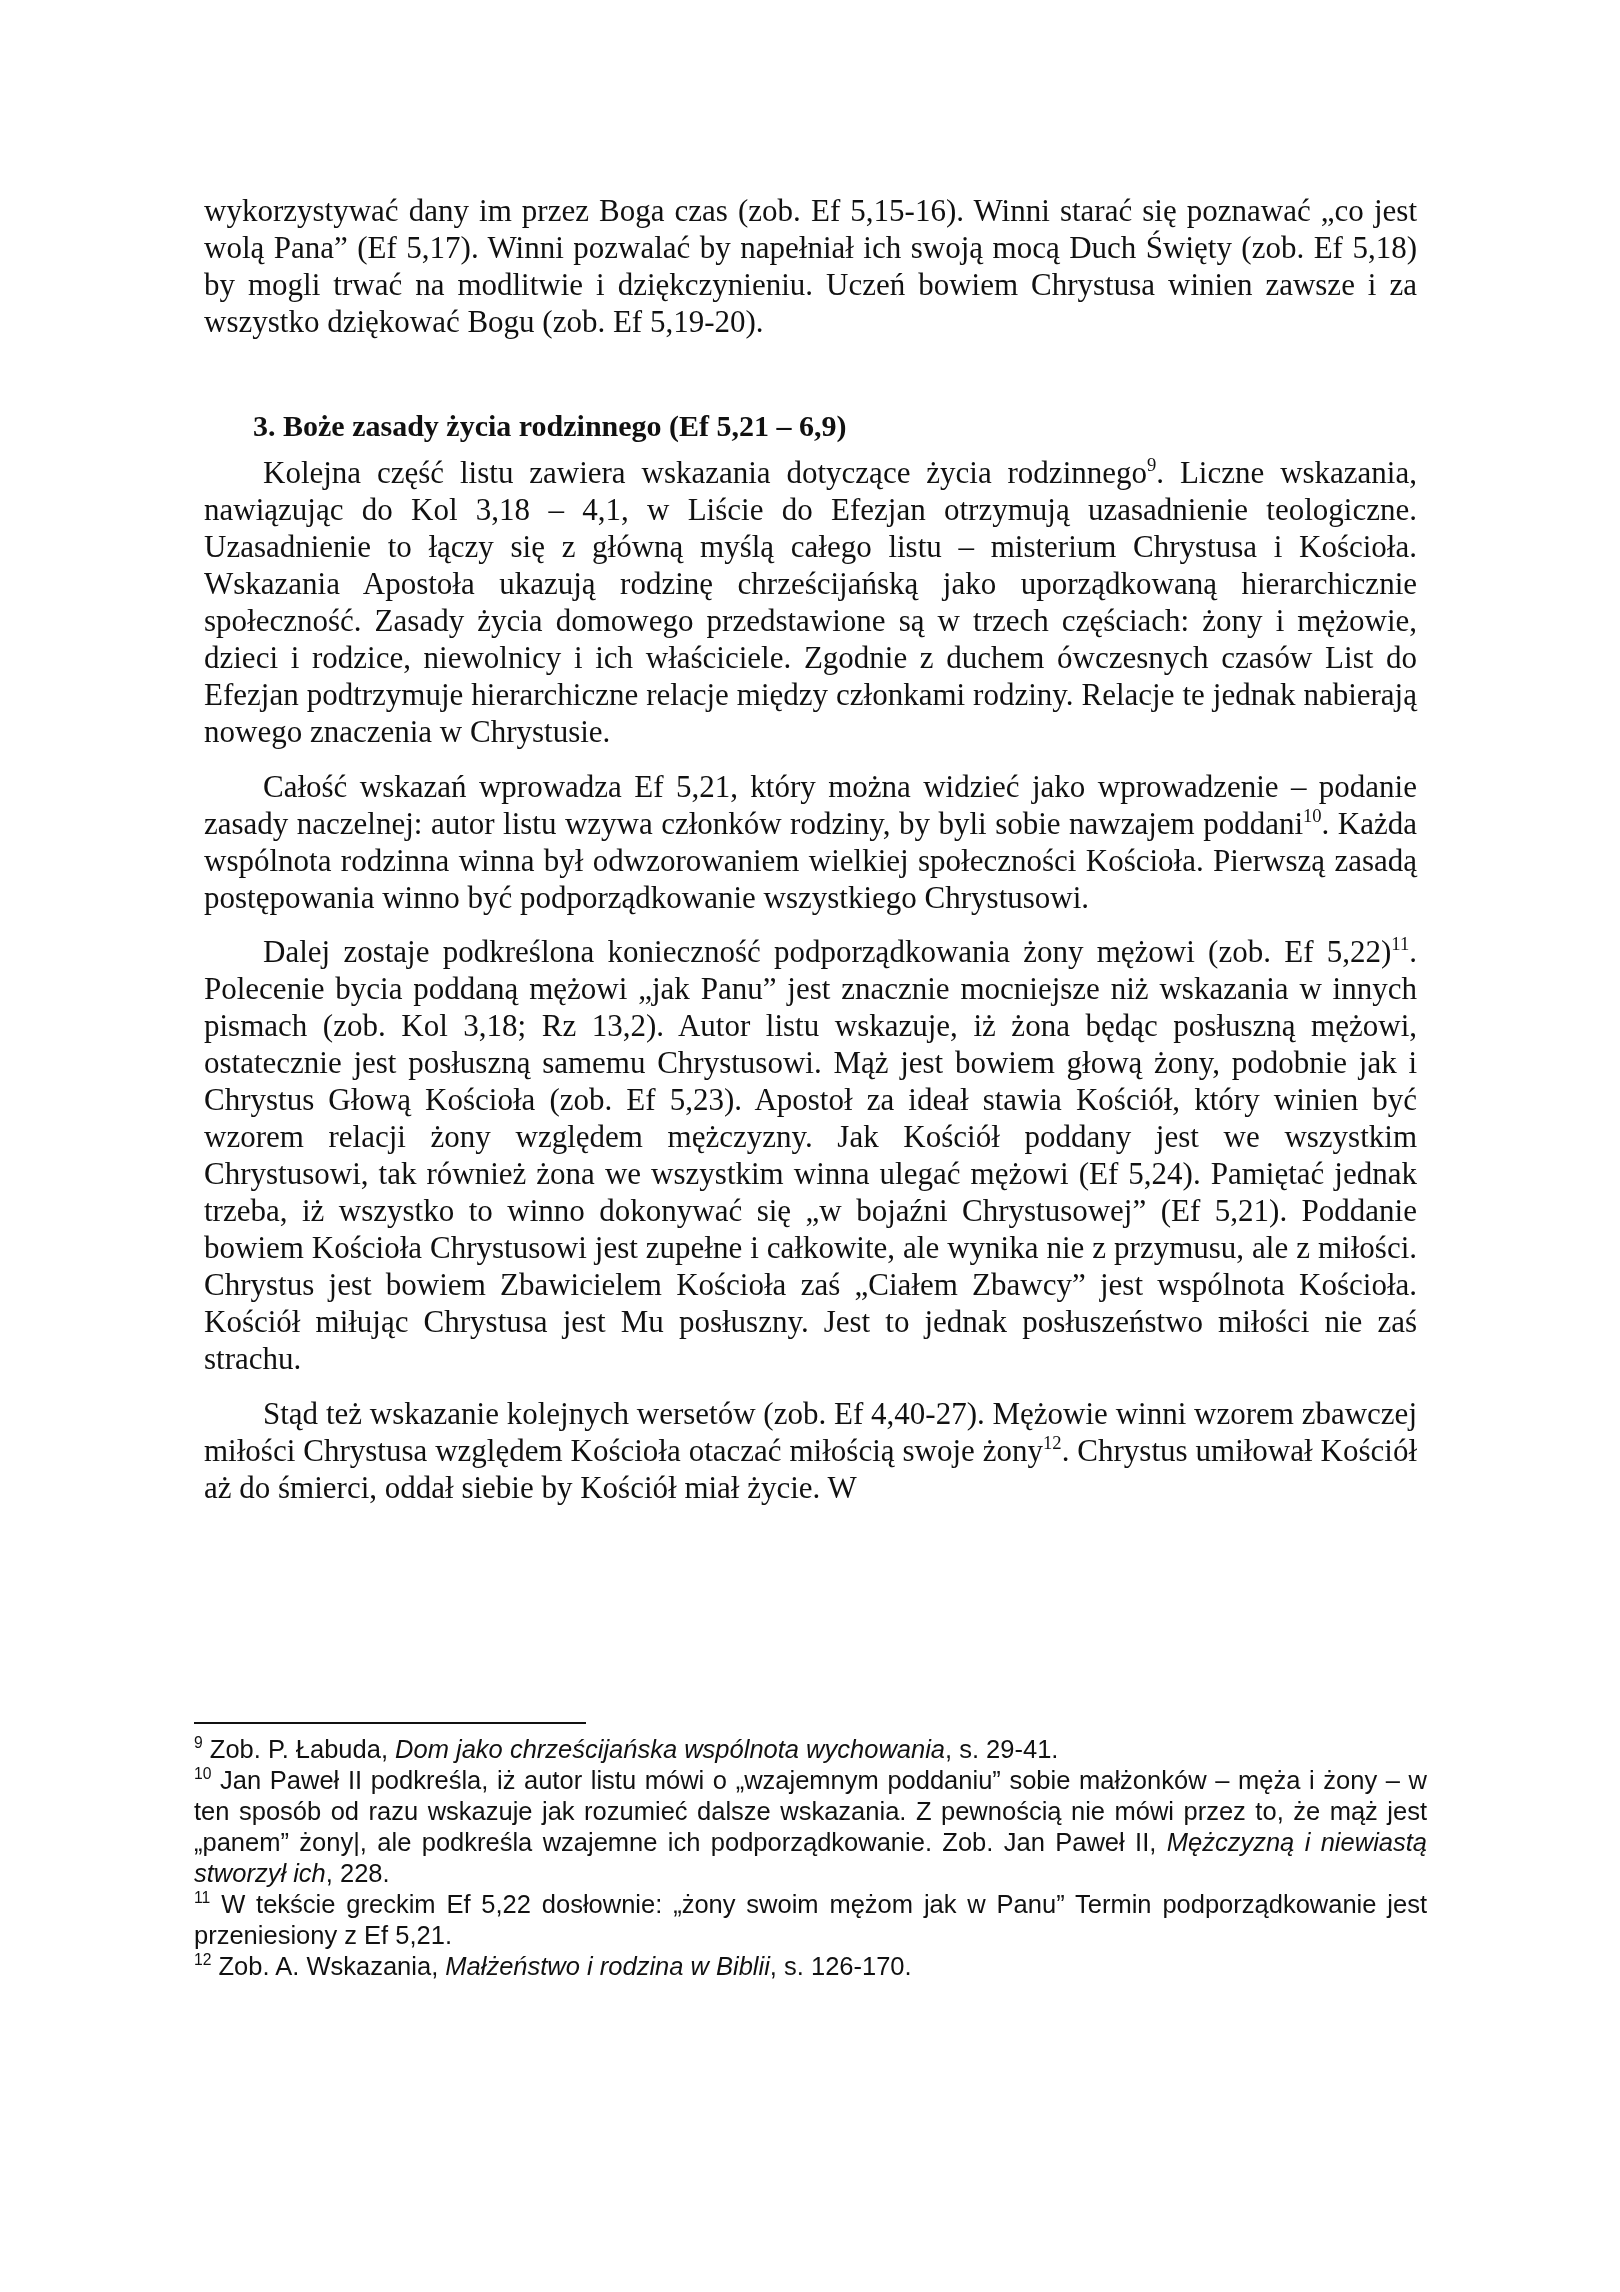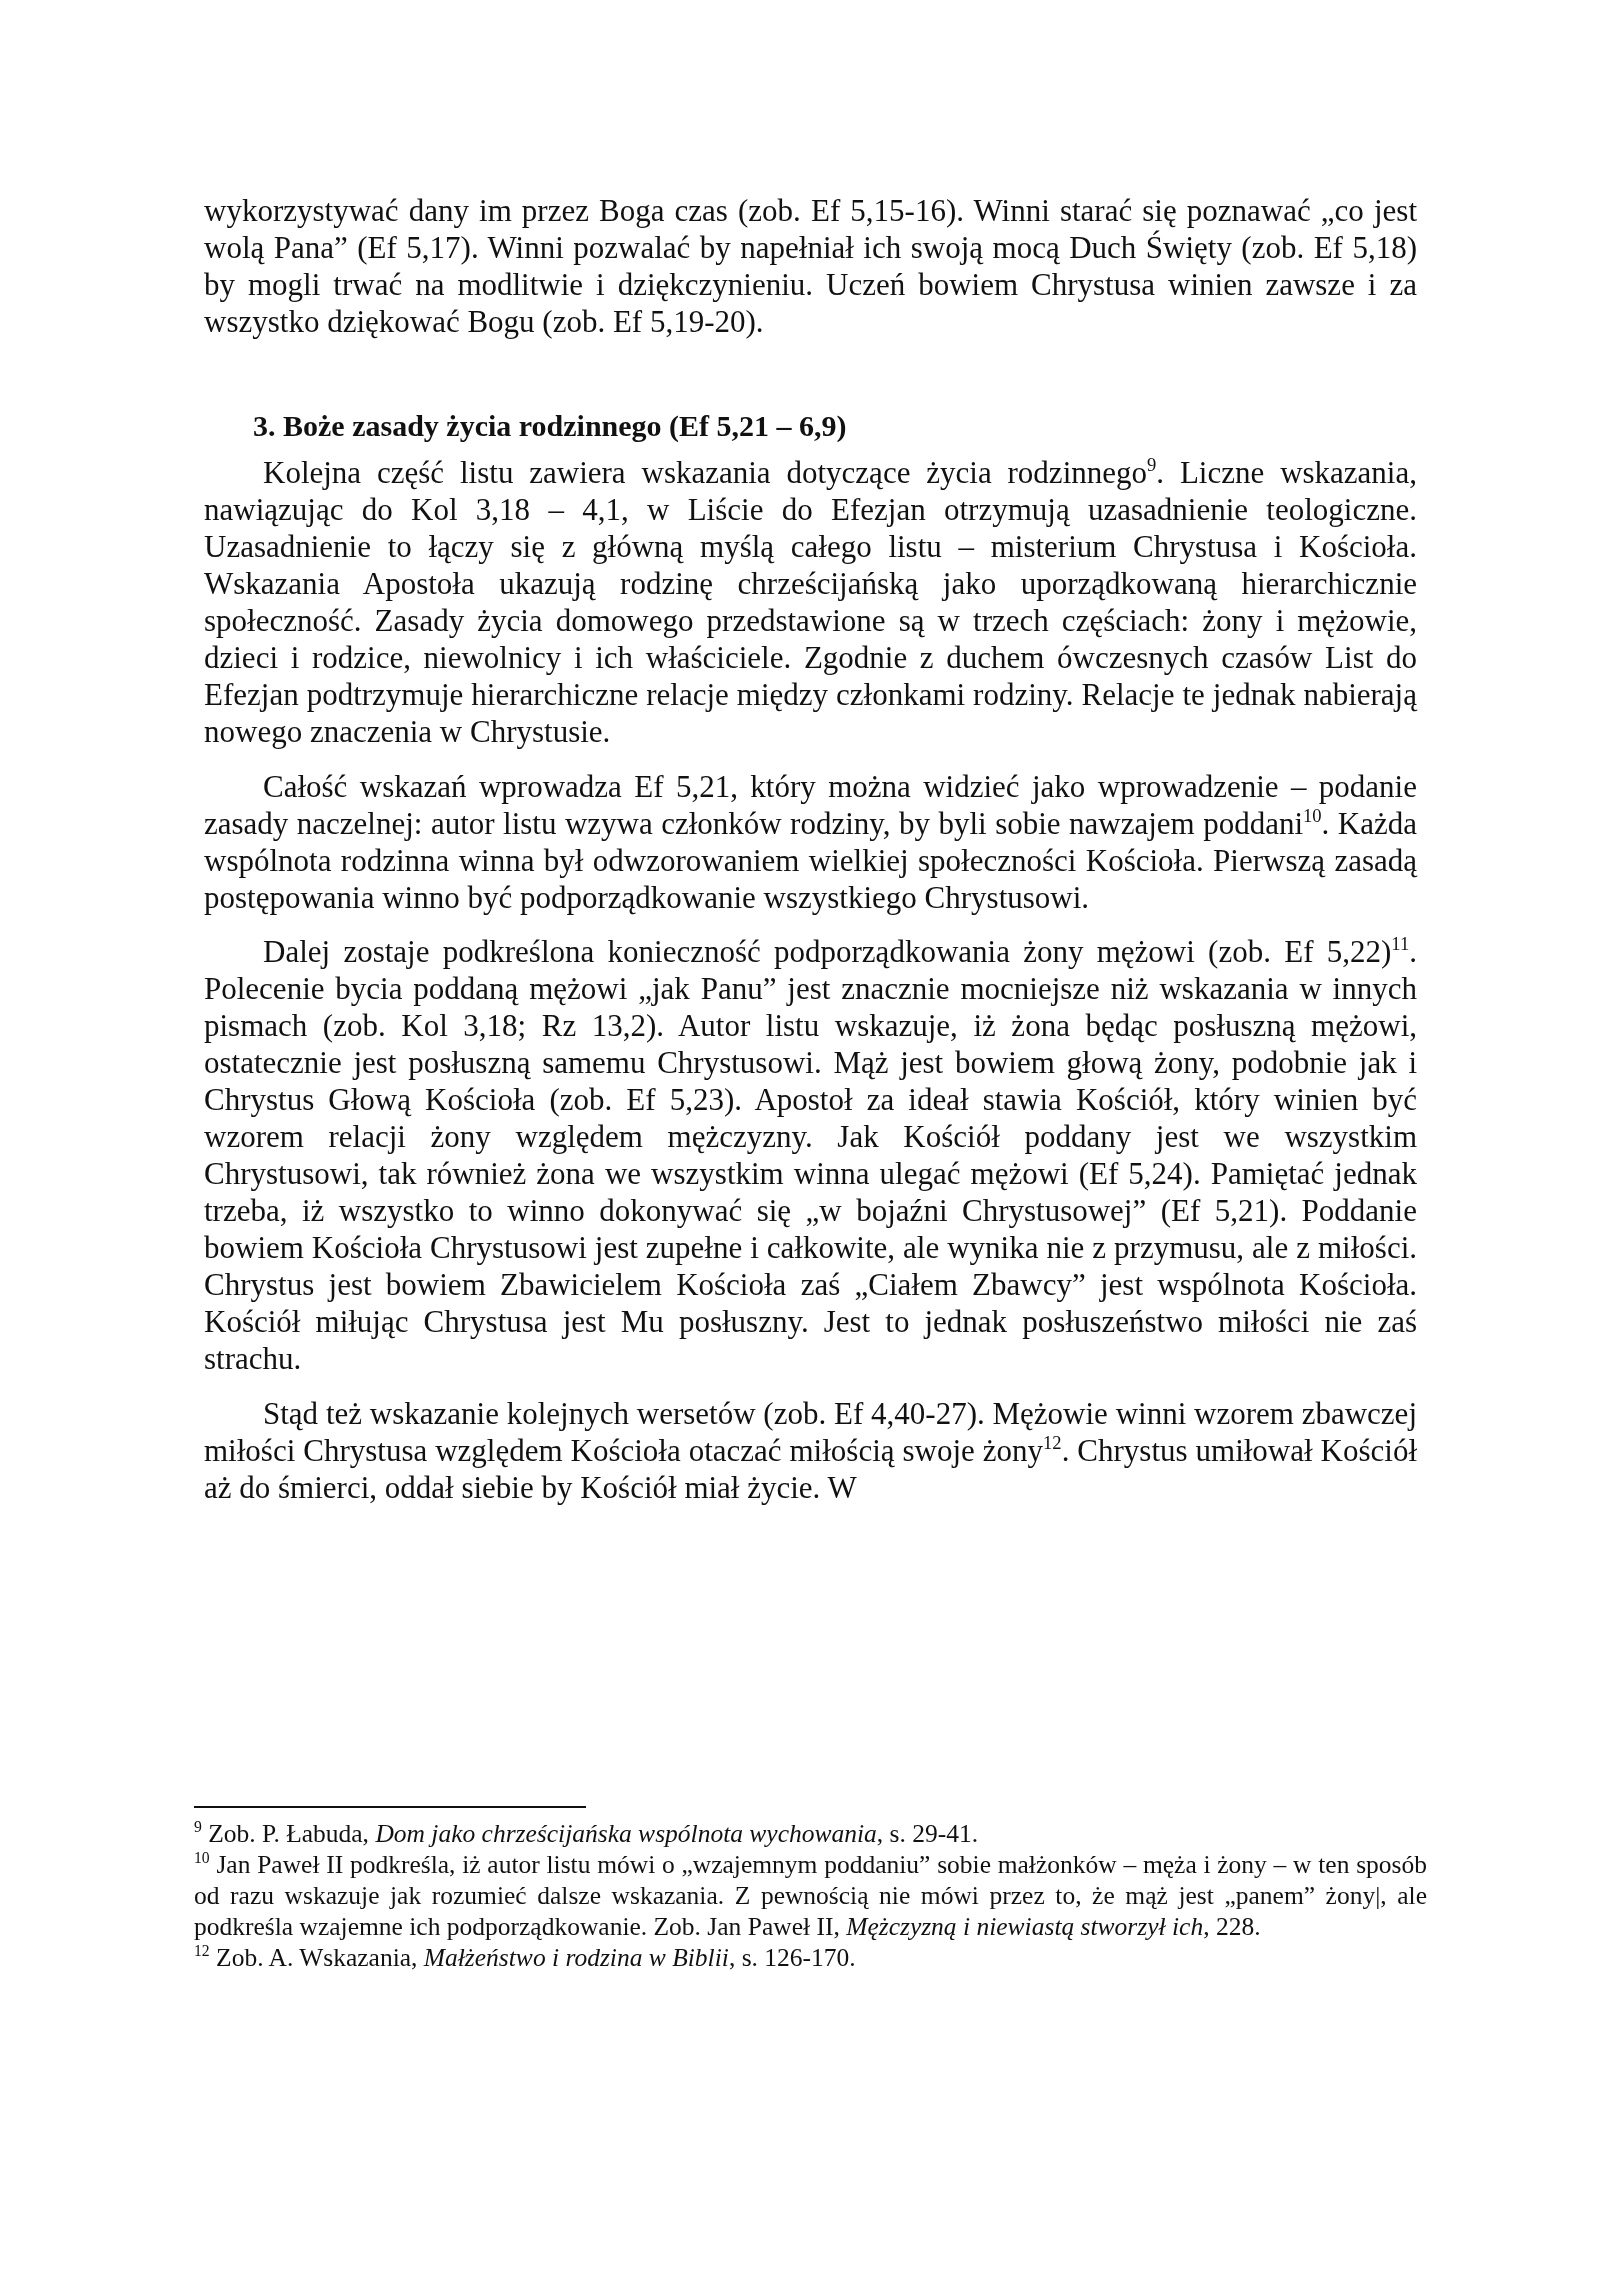--- a/index.html
+++ b/index.html
@@ -3,21 +3,21 @@
 <meta charset="utf-8">
 <style>
   html, body { margin: 0; padding: 0; background: #ffffff; }
   body { width: 1620px; height: 2293px; position: relative; overflow: hidden; color: #111; }
   .page { position: absolute; left: 194px; top: 182px; width: 1233px; font-family: "Liberation Serif", serif; }
   .p { font-size: 31px; line-height: 37px; text-align: justify; margin: 10px; }
   .indent { text-indent: 59px; }
   .gap { margin-top: 17.6px; }
   .heading { font-size: 30px; line-height: 37px; font-weight: bold; margin: 67px 0 5.9px 59px; }
   sup { font-size: 18.6px; line-height: 0; vertical-align: 11.8px; }
-  .notes { position: absolute; left: 194px; top: 1806px; width: 1233px; font-family: Liberation Serif, serif; }
+  .notes { position: absolute; left: 194px; top: 1722px; width: 1233px; font-family: Liberation Sans, sans-serif; }
   .rule { width: 392px; height: 0; border-top: 2px solid #111; margin-bottom: 9.8px; }
   .fn { font-size: 25.5px; line-height: 31px; text-align: justify; margin: 0; }
   .fn sup { font-size: 15.7px; vertical-align: 9.8px; }
 </style>
 </head>
 <body>
 
 <div class="page">
   <p class="p">wykorzystywać dany im przez Boga czas (zob. Ef 5,15-16). Winni starać się poznawać „co jest wolą Pana” (Ef 5,17). Winni pozwalać by napełniał ich swoją mocą Duch Święty (zob. Ef 5,18) by mogli trwać na modlitwie i dziękczynieniu. Uczeń bowiem Chrystusa winien zawsze i za wszystko dziękować Bogu (zob. Ef 5,19-20).</p>
 
@@ -32,16 +32,17 @@
   <p class="p indent gap"><span>Stąd też wskazanie kolejnych wersetów (zob. Ef 4,40-27). Mężowie winni wzorem zbawczej miłości Chrystusa względem Kościoła otaczać miłością swoje żony</span><sup>12</sup><span>. Chrystus umiłował Kościół aż do śmierci, oddał siebie by Kościół miał życie. W</span></p>
 </div>
 
 <div class="notes">
   <div class="rule"></div>
 
   <p class="fn"><sup>9</sup><span> Zob. P. Łabuda, </span><i>Dom jako chrześcijańska wspólnota wychowania</i><span>, s. 29-41.</span></p>
 
   <p class="fn"><sup>10</sup><span> Jan Paweł II podkreśla, iż autor listu mówi o „wzajemnym poddaniu” sobie małżonków – męża i żony – w ten sposób od razu wskazuje jak rozumieć dalsze wskazania. Z pewnością nie mówi przez to, że mąż jest „panem” żony|, ale podkreśla wzajemne ich podporządkowanie. Zob. Jan Paweł II, </span><i>Mężczyzną i niewiastą stworzył ich</i><span>, 228.</span></p>
 
+  <p class="fn"><sup>11</sup><span> W tekście greckim Ef 5,22 dosłownie: „żony swoim mężom jak w Panu” Termin podporządkowanie jest przeniesiony z Ef 5,21.</span><i></i><span></span></p>
 
   <p class="fn"><sup>12</sup><span> Zob. A. Wskazania, </span><i>Małżeństwo i rodzina w Biblii</i><span>, s. 126-170.</span></p>
 </div>
 
 
 </body></html>

